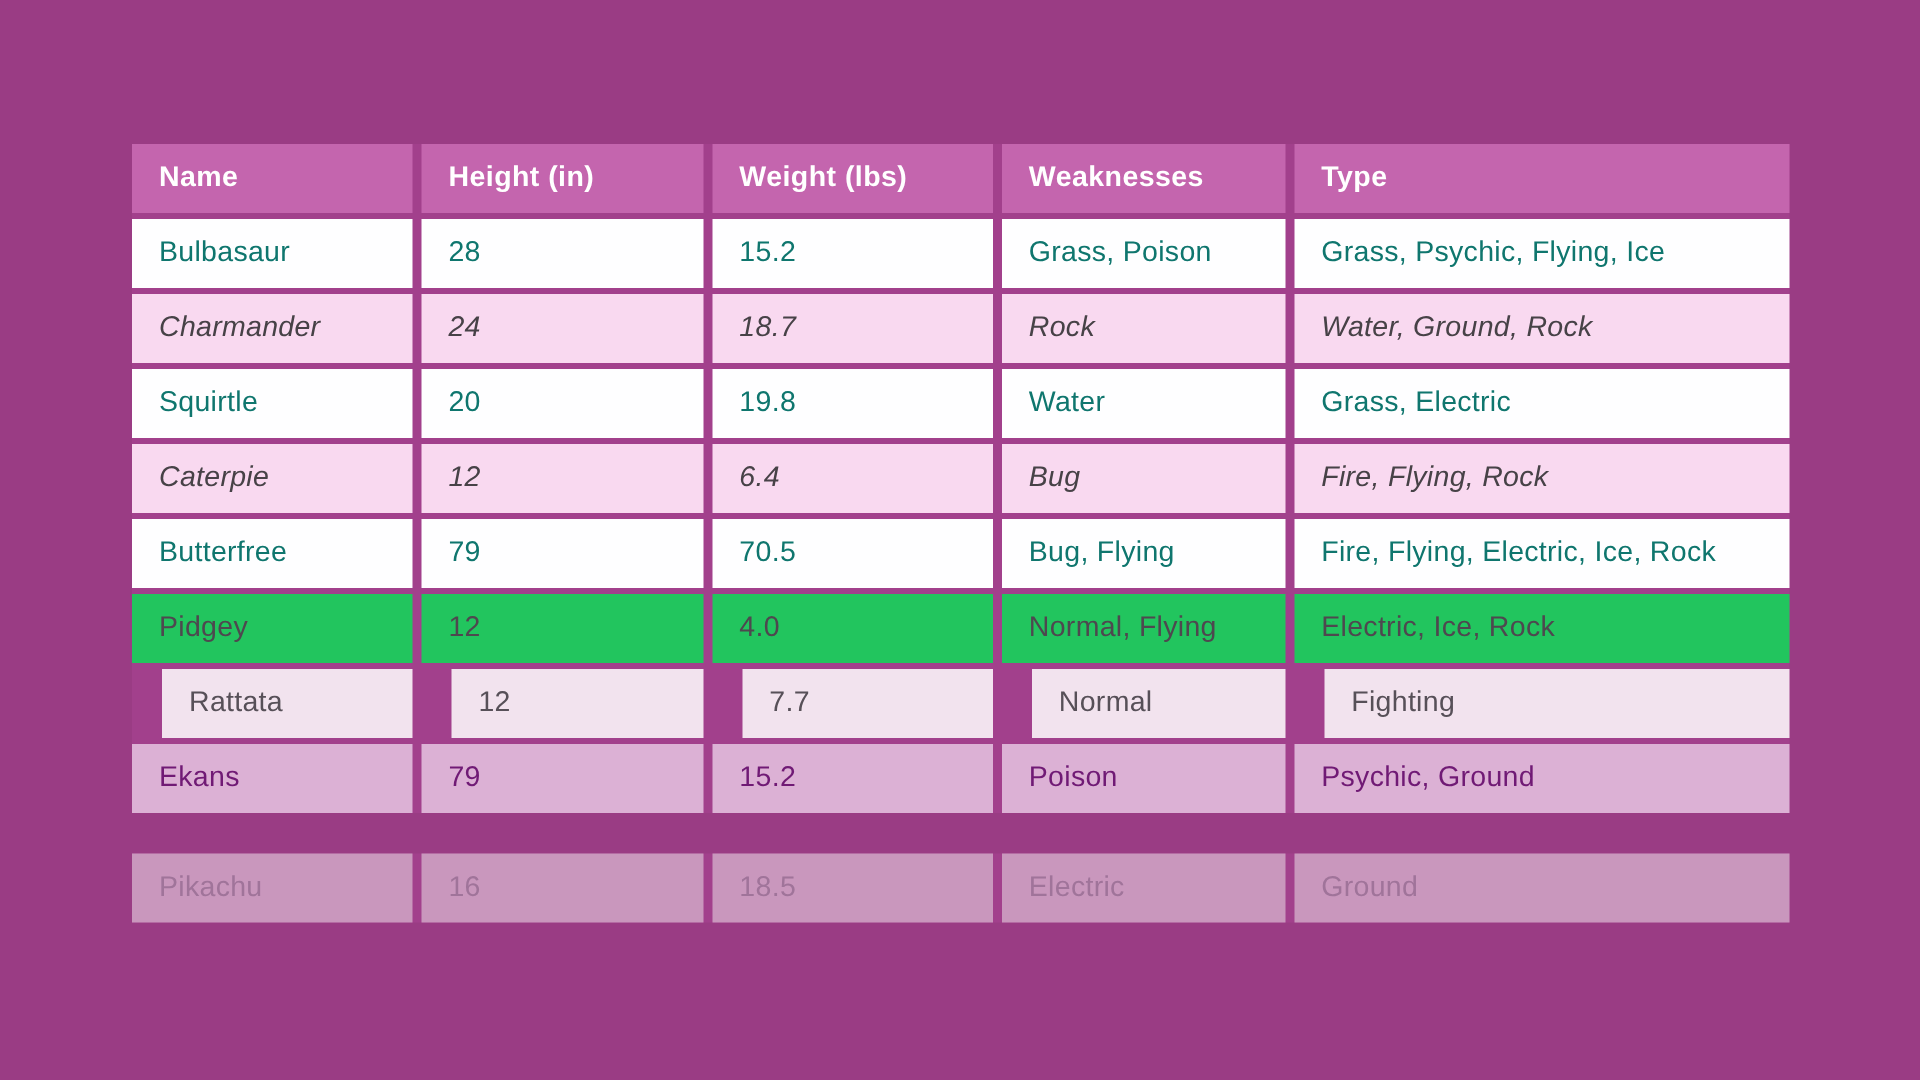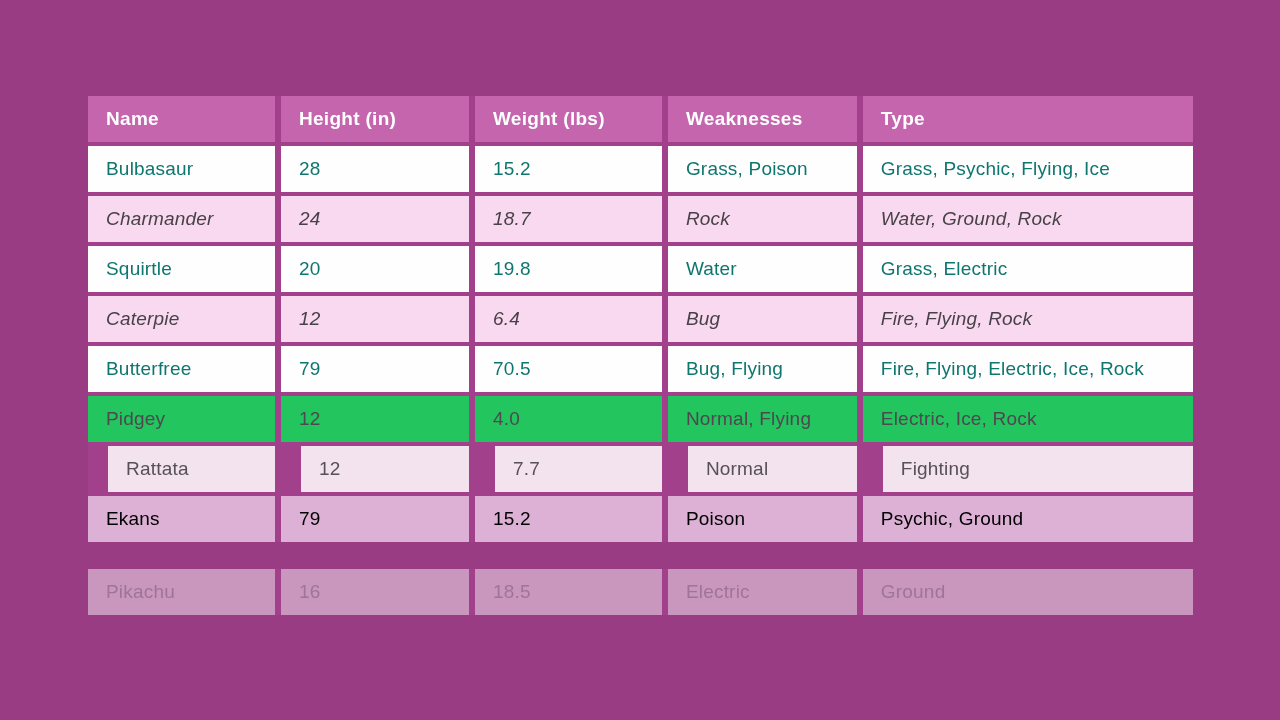--- a/index.html
+++ b/index.html
@@ -57,21 +57,21 @@
   .header-cell {
     background: #c465ae;
     color: #ffffff;
     font-weight: 700;
     letter-spacing: 0.3px;
   }
   .row-white      { background: #fefeff; color: #0f766e; }
   .row-pink       { background: #f9d9f0; color: #474247; font-style: italic; }
   .row-pink-fade1 { background: #22c55e; color: #4e484f; }
   .row-white-fade1{ background: #f2e3ee; color: #575058; margin-left: 20px; }
-  .row-pink-fade2 { background: #dcb1d5; color: #000000; }
+  .row-pink-fade2 { background: #dcb1d5; color: #701a75; }
   .row-pink-fade3 { background: #c997bd; color: #a0749a; }
 </style>
 </head>
 <body>
 
 <div class="stage">
   <div class="table-wrap">
     <div class="table-container">
       <div class="table-row">
           <div class="cell header-cell">Name</div>

